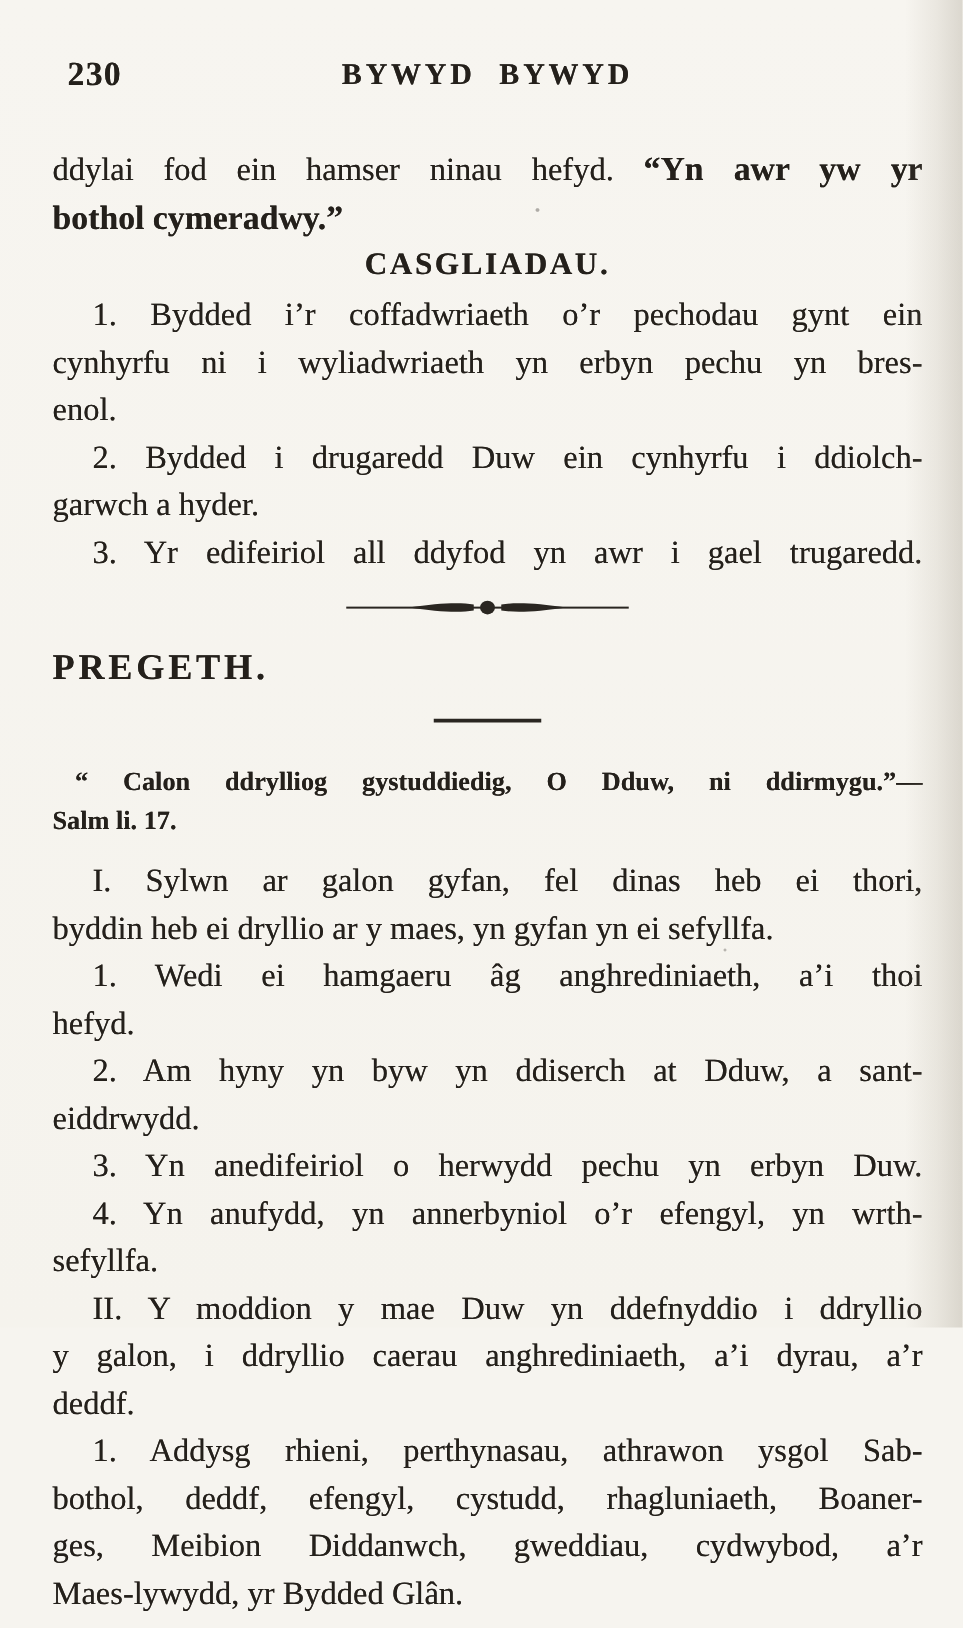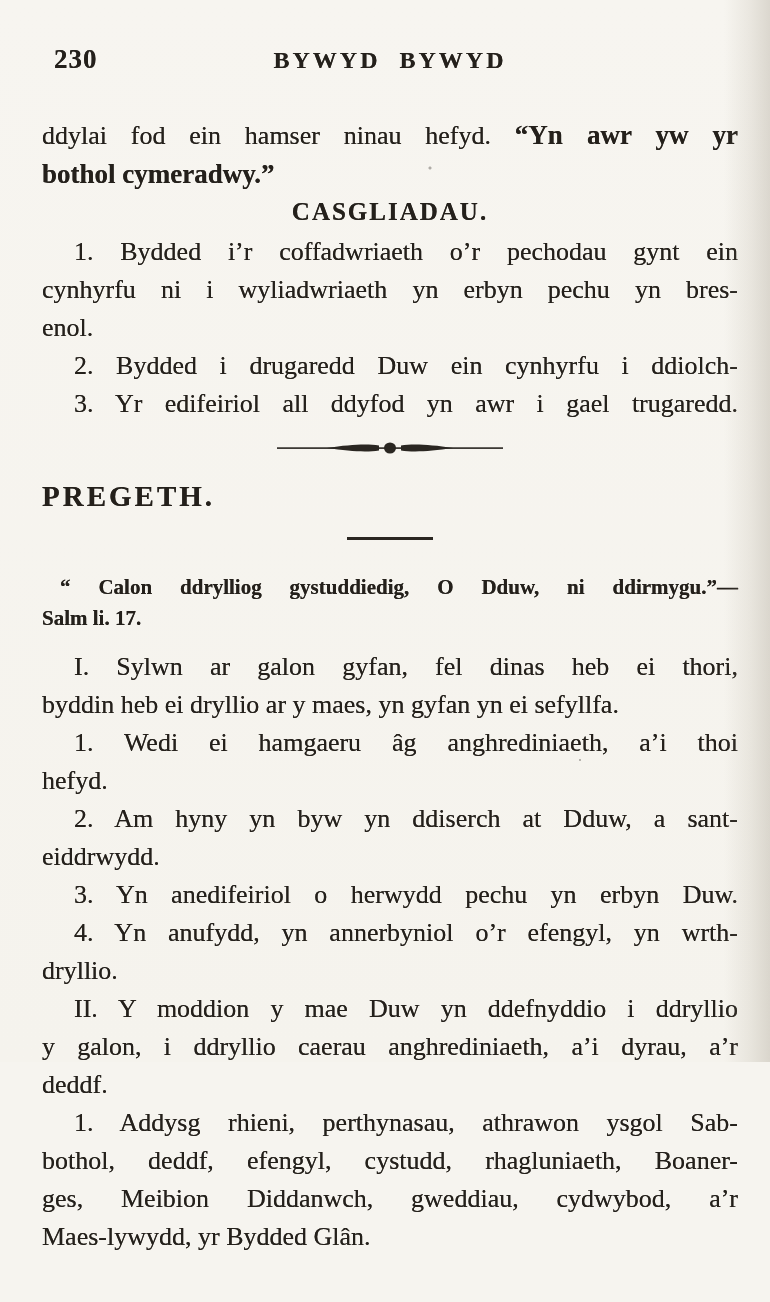--- a/index.html
+++ b/index.html
@@ -77,20 +77,21 @@
   <h2 class="subhead">CASGLIADAU.</h2>
 
   <section class="body-text">
     <div class="para">
         <div class="line first">1. Bydded i’r coffadwriaeth o’r pechodau gynt ein</div>
         <div class="line">cynhyrfu ni i wyliadwriaeth yn erbyn pechu yn bres-</div>
         <div class="line last">enol.</div>
       </div>
     <div class="para">
         <div class="line first">2. Bydded i drugaredd Duw ein cynhyrfu i ddiolch-</div>
+        <div class="line last">garwch a hyder.</div>
       </div>
     <div class="para">
         <div class="line first last">3. Yr edifeiriol all ddyfod yn awr i gael trugaredd.</div>
       </div>
   </section>
 
   <svg class="ornament" viewBox="0 0 230 14" xmlns="http://www.w3.org/2000/svg" aria-hidden="true">
     <rect x="2" y="6.3" width="226" height="1.6" fill="#2a2621"></rect>
     <path d="M52,7 C75,3.6 92,2.6 104,4.6 L104,9.4 C92,11.4 75,10.4 52,7 Z" fill="#2a2621"></path>
     <path d="M178,7 C155,3.6 138,2.6 126,4.6 L126,9.4 C138,11.4 155,10.4 178,7 Z" fill="#2a2621"></path>
@@ -117,21 +118,21 @@
       </div>
     <div class="para">
         <div class="line first">2. Am hyny yn byw yn ddiserch at Dduw, a sant-</div>
         <div class="line last">eiddrwydd.</div>
       </div>
     <div class="para">
         <div class="line first last">3. Yn anedifeiriol o herwydd pechu yn erbyn Duw.</div>
       </div>
     <div class="para">
         <div class="line first">4. Yn anufydd, yn annerbyniol o’r efengyl, yn wrth-</div>
-        <div class="line last">dryllio.</div>
+        <div class="line last">sefyllfa.</div>
       </div>
     <div class="para">
         <div class="line first">II. Y moddion y mae Duw yn ddefnyddio i ddryllio</div>
         <div class="line">y galon, i ddryllio caerau anghrediniaeth, a’i dyrau, a’r</div>
         <div class="line last">deddf.</div>
       </div>
     <div class="para">
         <div class="line first">1. Addysg rhieni, perthynasau, athrawon ysgol Sab-</div>
         <div class="line">bothol, deddf, efengyl, cystudd, rhagluniaeth, Boaner-</div>
         <div class="line">ges, Meibion Diddanwch, gweddiau, cydwybod, a’r</div>

